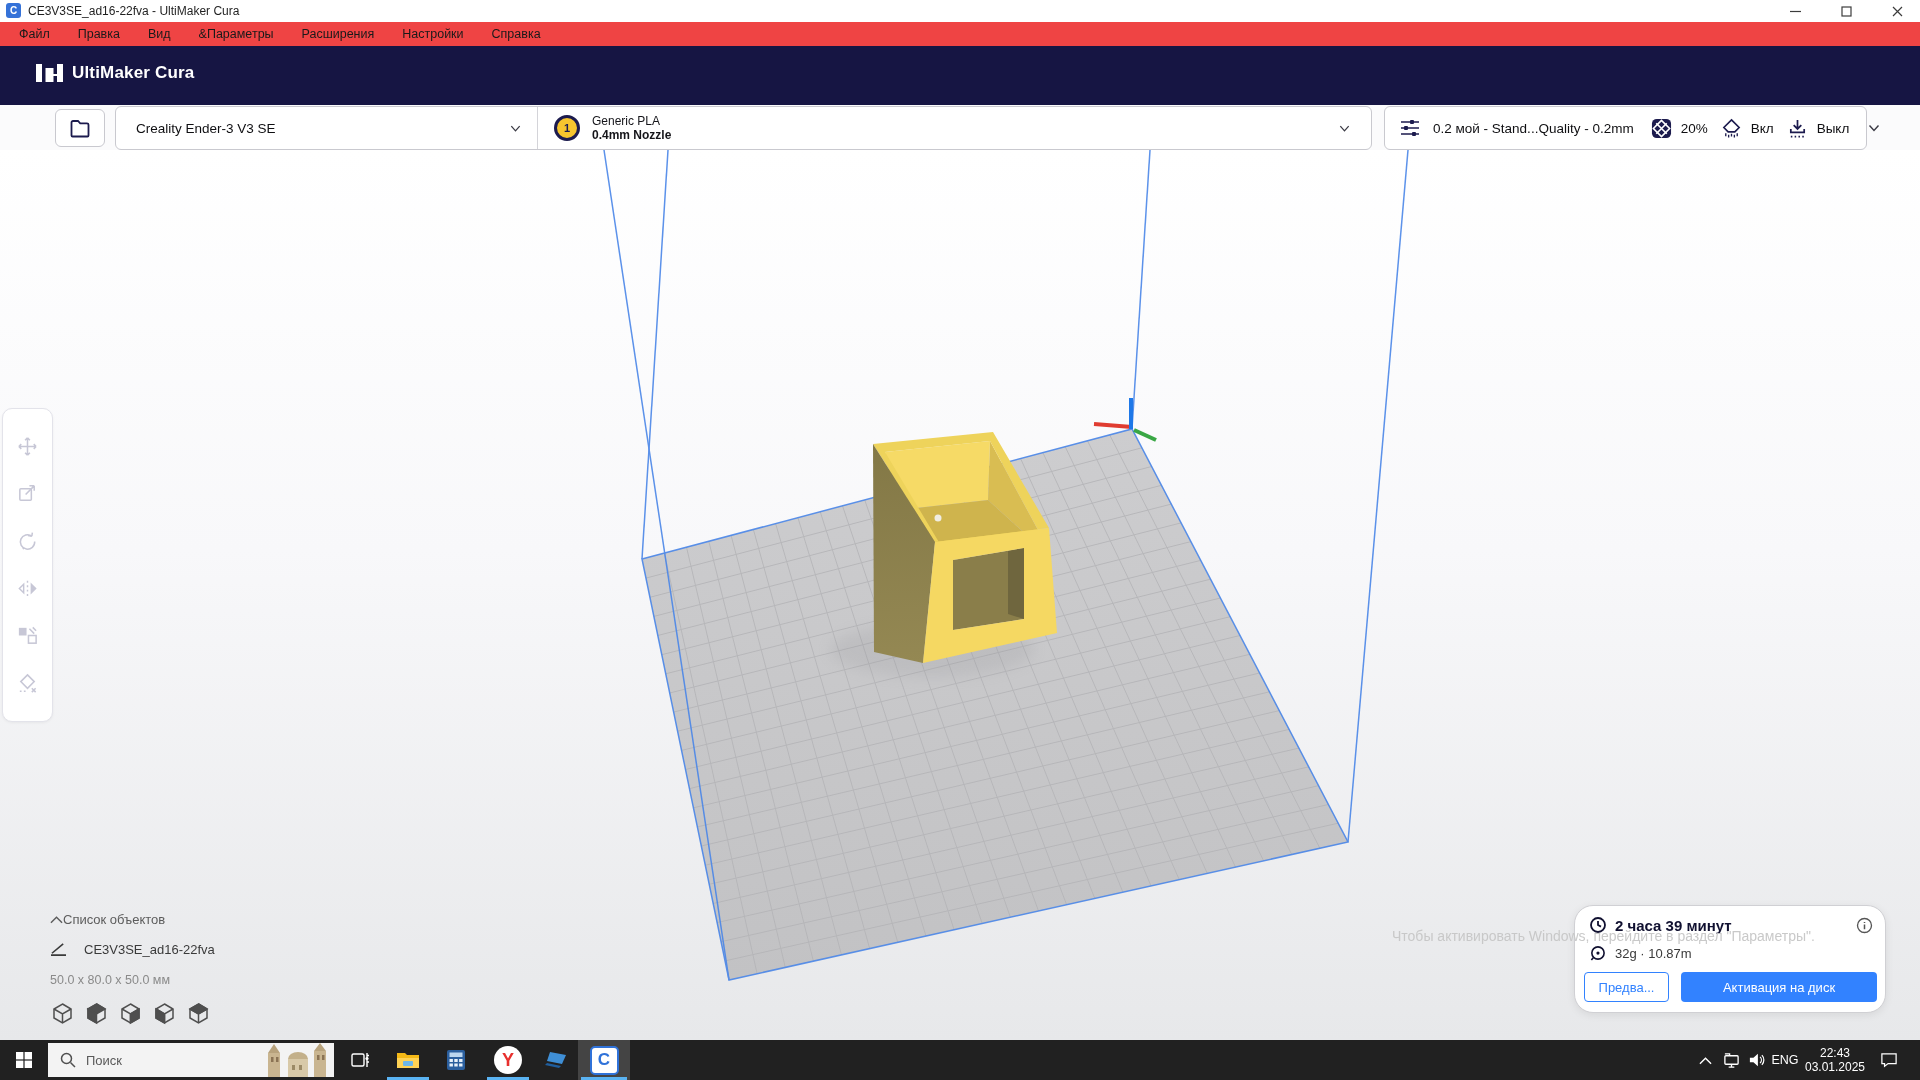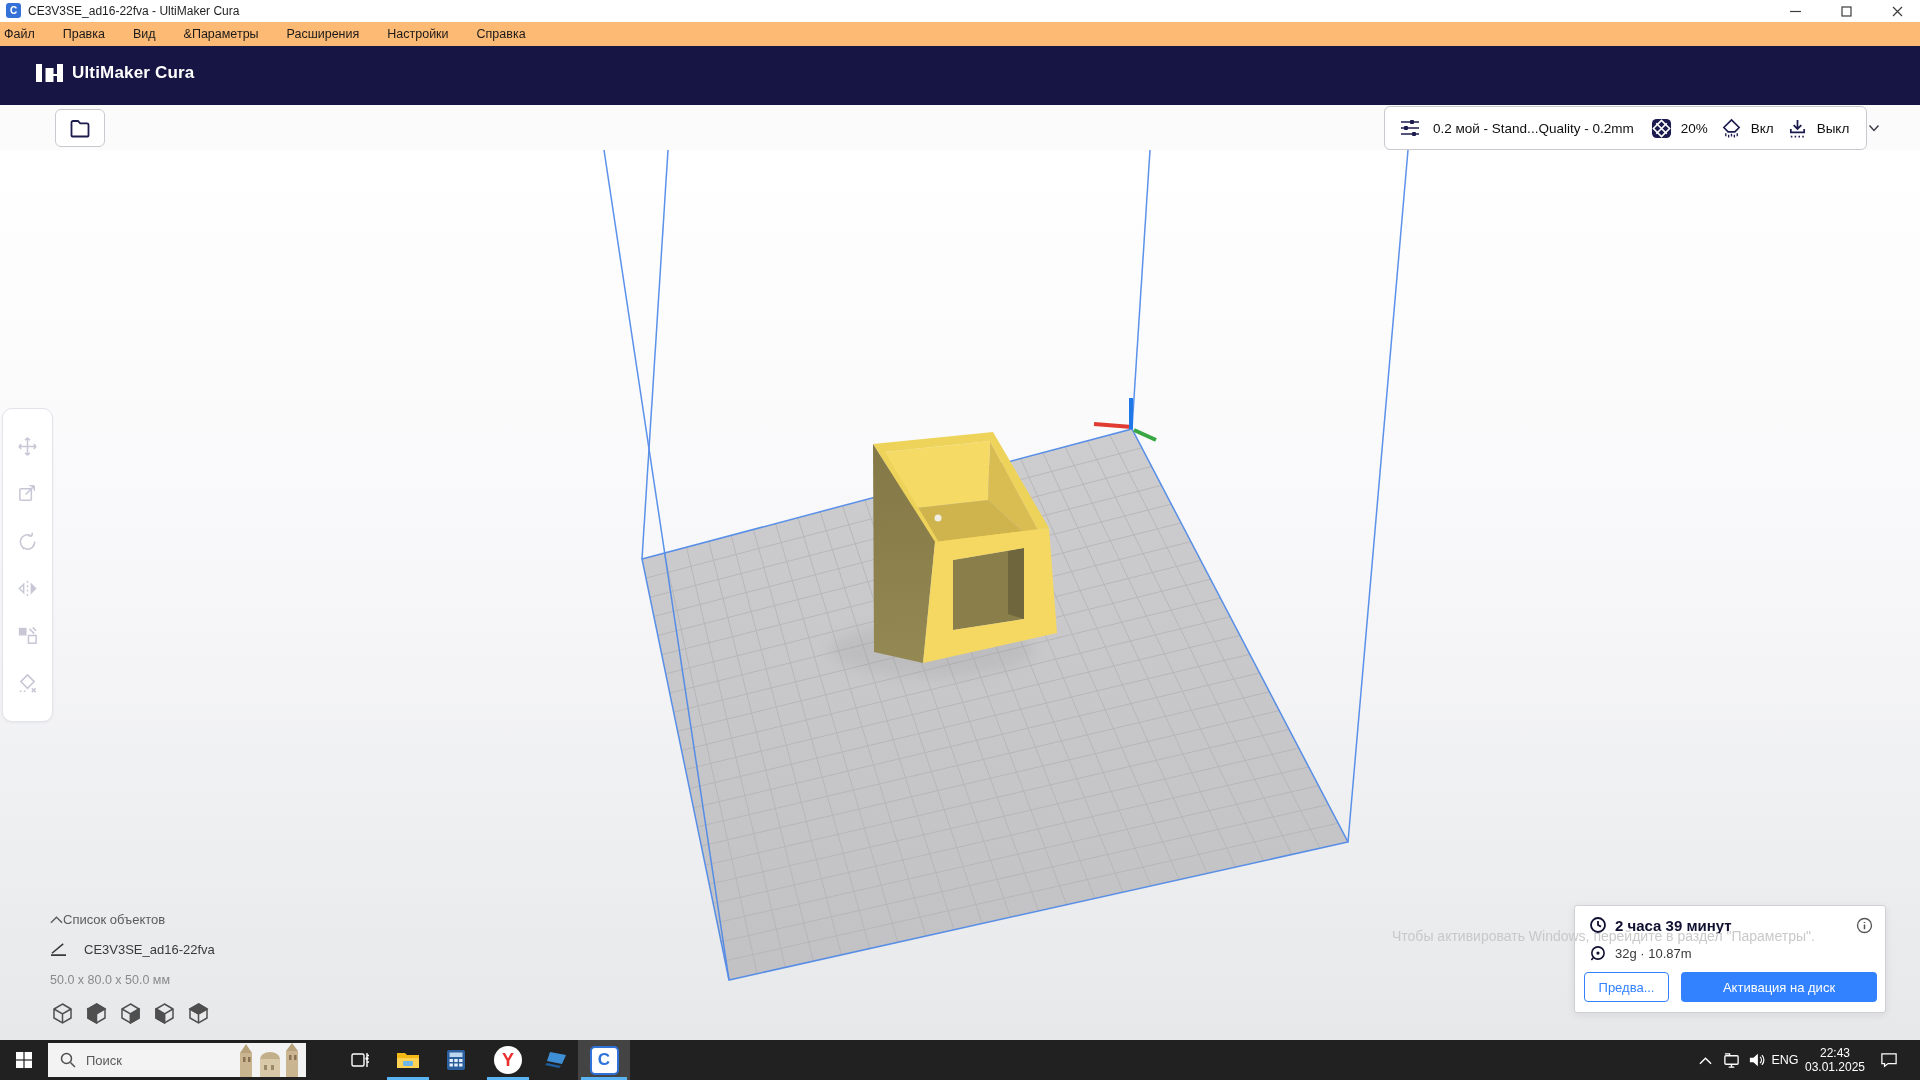--- a/index.html
+++ b/index.html
@@ -7,21 +7,21 @@
   body { font-family:"Liberation Sans", sans-serif; position:relative; background:#fff; }
 
   
   #titlebar { position:absolute; left:0; top:0; width:1920px; height:22px; background:#ffffff; display:flex; align-items:center; }
   #app-icon { position:absolute; left:6px; top:3px; width:15px; height:15px; background:#3572d8; border-radius:3px; color:#fff; font-size:10px; font-weight:bold; display:flex; align-items:center; justify-content:center; }
   #title-text { position:absolute; left:28px; top:4px; font-size:12px; color:#1f1f1f; }
   .win-btn { position:absolute; top:0; width:46px; height:22px; display:flex; align-items:center; justify-content:center; color:#3c3c3c; }
   .win-btn svg { display:block; }
 
   
-  #menubar { position:absolute; left:0; top:22px; width:1920px; height:24px; background:#fdba74; display:flex; align-items:center; gap:20px; }
+  #menubar { position:absolute; left:0; top:22px; width:1920px; height:24px; background:#ef4444; display:flex; align-items:center; padding-left:15px; gap:20px; }
   #menubar span { font-size:12.5px; color:#1a1a1a; padding:2px 4px; }
 
   
   #appheader { position:absolute; left:0; top:46px; width:1920px; height:59px; background:#161543;padding-left:44px; }
   #logo { position:absolute; left:36px; top:17px; display:flex; align-items:center; gap:9px; }
   #logo .name { color:#fff; font-size:17px; font-weight:600; letter-spacing:.01em; }
   #stage-tabs { position:absolute; left:694px; top:0; height:59px; display:flex; align-items:center; gap:34px; }
   .stage-tab { color:#ffffff; font-size:13px; letter-spacing:.05em; white-space:nowrap; }
   .stage-tab.active { background:#ffffff; color:#1a1850; font-weight:600; padding:7px 21px; border-radius:4px; }
   #tab-monitor { margin-left:24px; }
@@ -66,33 +66,33 @@
   #ol-dims { margin-top:16px; color:#8a8a8a; font-size:12.5px; }
   #ol-views { margin-top:14px; display:flex; gap:10px; }
   .view-btn { width:24px; height:24px; display:flex; align-items:center; justify-content:center; color:#4f4f4f; }
 
   
   #watermark { position:absolute; left:1392px; top:778px; z-index:60; pointer-events:none; }
   #watermark .wl1 { font-size:21px; color:rgba(186,186,186,.95); }
   #watermark .wl2 { font-size:14px; color:rgba(198,198,198,.95); white-space:nowrap; }
 
   
-  #print-panel { position:absolute; left:1574px; top:755px; width:312px; height:108px; background:#fff; border:1px solid #d0d0d4; border-radius:3px; box-shadow:0 2px 8px rgba(0,0,0,.08); z-index:40; }
+  #print-panel { position:absolute; left:1574px; top:755px; width:312px; height:108px; background:#fff; border:1px solid #d0d0d4; border-radius:19px; box-shadow:0 2px 8px rgba(0,0,0,.08); z-index:40; }
   #pp-row1 { position:absolute; left:14px; top:10px; display:flex; align-items:center; gap:8px; }
   #pp-time { font-size:15px; font-weight:bold; color:#101030; }
   #pp-info { position:absolute; right:12px; top:11px; color:#555; }
   #pp-row2 { position:absolute; left:14px; top:39px; display:flex; align-items:center; gap:9px; }
   #pp-usage { font-size:13px; color:#3a3a3a; }
   #pp-preview { position:absolute; left:9px; top:66px; width:85px; height:30px; background:#fff; border:1px solid #3282ff; border-radius:4px; color:#3282ff; font-size:13px; display:flex; align-items:center; justify-content:center; }
   #pp-save { position:absolute; left:106px; top:66px; width:196px; height:30px; background:#3282ff; border:none; border-radius:4px; color:#fff; font-size:13px; display:flex; align-items:center; justify-content:center; }
 
   
   #taskbar { position:absolute; left:0; top:1040px; width:1920px; height:40px; background:#212121; }
   #start-btn { position:absolute; left:0; top:0; width:48px; height:40px; display:flex; align-items:center; justify-content:center; }
-  #search-box { position:absolute; left:48px; top:3px; width:258px; height:34px; background:#f3f3f3; display:flex; align-items:center; overflow:hidden; }
+  #search-box { position:absolute; left:48px; top:3px; width:286px; height:34px; background:#f3f3f3; display:flex; align-items:center; overflow:hidden; }
   #search-box .ph { margin-left:10px; font-size:13px; color:#595959; }
   #search-img { position:absolute; right:0; top:0; height:34px; }
   .tb-cell { position:absolute; top:0; width:48px; height:40px; display:flex; align-items:center; justify-content:center; }
   .tb-underline { position:absolute; bottom:0; left:3px; right:3px; height:3px; background:#5ab3f2; }
   #cell-cura { background:rgba(255,255,255,.16); }
   #cura-tile { width:29px; height:29px; background:#fff; border:2px solid #2f72d9; border-radius:5px; color:#2f72d9; font-weight:bold; font-size:17px; display:flex; align-items:center; justify-content:center; }
   #yandex-tile { width:28px; height:28px; background:#fff; border-radius:50%; color:#e8302e; font-weight:bold; font-size:18px; display:flex; align-items:center; justify-content:center; }
   .tray { position:absolute; top:0; height:40px; display:flex; align-items:center; justify-content:center; color:#ffffff; }
   #tray-lang { font-size:12.5px; }
   #tray-clock { flex-direction:column; line-height:14px; font-size:12px; text-align:center; }
@@ -153,20 +153,39 @@
 </div>
 <div id="header-notch"></div>
 
 <div id="configbar">
   <div class="cfg-box" id="folder-btn">
     <svg width="22" height="22" viewBox="0 0 22 22">
       <path d="M2.5 18.5v-13a1.5 1.5 0 0 1 1.5-1.5h5l2.2 2.3H18a1.5 1.5 0 0 1 1.5 1.5v10.7a1 1 0 0 1-1 1h-15a1 1 0 0 1-1-1z" fill="none" stroke="#1c1b4e" stroke-width="1.8"></path>
     </svg>
   </div>
 
+  <div class="cfg-box" id="machine-bar">
+    <div id="printer-area">
+      <span id="printer-name">Creality Ender-3 V3 SE</span>
+      <svg id="printer-chevron" width="13" height="13" viewBox="0 0 14 14">
+        <path d="M2.5 4.5L7 9.5l4.5-5" fill="none" stroke="#3a3a44" stroke-width="1.4"></path>
+      </svg>
+    </div>
+    <div id="machine-divider"></div>
+    <div id="material-area">
+      <div id="extruder-badge">1</div>
+      <div id="material-text">
+        <span class="l1">Generic PLA</span>
+        <span class="l2">0.4mm Nozzle</span>
+      </div>
+      <svg id="material-chevron" width="13" height="13" viewBox="0 0 14 14">
+        <path d="M2.5 4.5L7 9.5l4.5-5" fill="none" stroke="#3a3a44" stroke-width="1.4"></path>
+      </svg>
+    </div>
+  </div>
 
   <div class="cfg-box" id="settings-bar">
     <svg width="24" height="22" viewBox="0 0 22 22" style="margin-left:13px;">
       <g stroke="#1c1b4e" stroke-width="1.7" fill="#1c1b4e">
         <path d="M2 5h18M2 11h18M2 17h18" fill="none"></path>
         <rect x="11" y="3" width="4" height="4" rx="1" stroke="none"></rect>
         <rect x="5" y="9" width="4" height="4" rx="1" stroke="none"></rect>
         <rect x="13" y="15" width="4" height="4" rx="1" stroke="none"></rect>
       </g>
     </svg>

